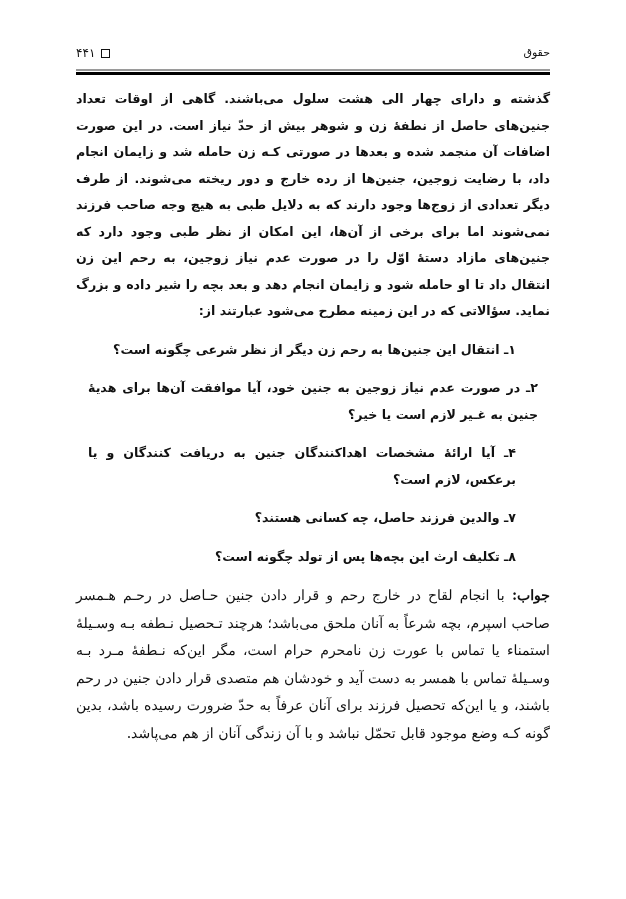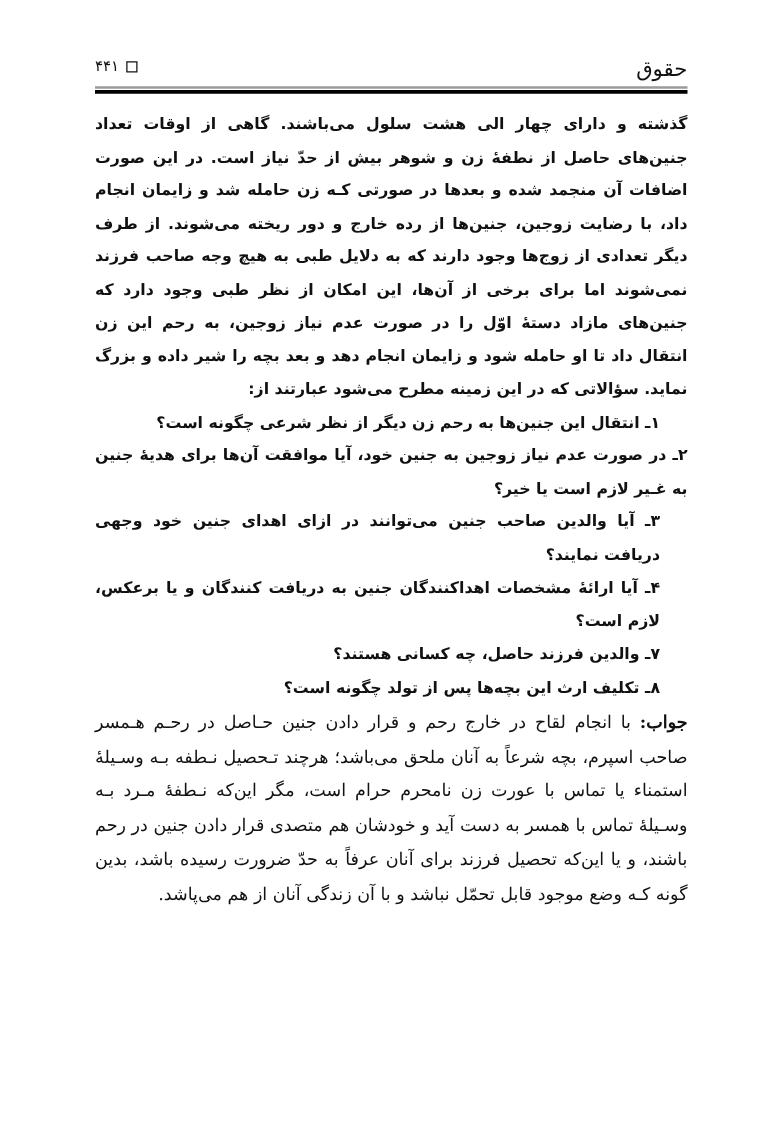--- a/index.html
+++ b/index.html
@@ -3,28 +3,28 @@
   <meta charset="utf-8">
   <style>
     html, body { margin: 0; padding: 0; background: #ffffff; }
     body { width: 626px; height: 899px; position: relative; overflow: hidden;
            font-family: "DejaVu Sans", sans-serif; color: #111; }
     .page { position: absolute; left: 0; top: 0; width: 626px; height: 899px; }
     .header { position: absolute; left: 76px; width: 474px; top: 46px; height: 20px; direction: ltr; }
     .header .pageno { position: absolute; left: 0; top: 0; font-size: 12px; display: flex; align-items: center; gap: 6px; }
     .header .pageno .num { font-family: "DejaVu Sans", sans-serif; font-size: 12px; }
     .header .sq { width: 9px; height: 9px; border: 1.5px solid #111; box-sizing: border-box; display: inline-block; }
-    .header .title { position: absolute; right: 0; top: 0; font-size: 17px; direction: rtl; }
+    .header .title { position: absolute; right: 0; top: 0; font-size: 11px; direction: rtl; }
     .rule-gray { position: absolute; left: 76px; width: 474px; top: 69px; height: 2px; background: #9a9a9a; }
     .rule-black { position: absolute; left: 76px; width: 474px; top: 72px; height: 3px; background: #000; }
 
     .content { position: absolute; left: 76px; width: 474px; top: 86px; direction: rtl; text-align: justify; }
     .bold { font-weight: bold; font-size: 12.6px; line-height: 26.5px; }
     .para { margin: 0; }
-    .q { margin: 0; padding-right: 22px; }
+    .q { margin: 12px; padding-right: 22px; }
     .q.full { padding-right: 0; }
     .answer { font-weight: normal; font-family: "DejaVu Serif", serif; font-size: 14px; line-height: 27.5px; margin-top: 2px; }
     .answer .lead { font-weight: bold; }
   </style>
 </head>
 <body>
 
 <div class="page">
 
   <div class="header">
@@ -35,21 +35,20 @@
     <div class="title">حقوق</div>
   </div>
   <div class="rule-gray"></div>
   <div class="rule-black"></div>
 
   <div class="content">
     <p class="para bold">گذشته و دارای چهار الی هشت سلول می‌باشند. گاهی از اوقات تعداد جنین‌های حاصل از نطفهٔ زن و شوهر بیش از حدّ نیاز است. در این صورت اضافات آن منجمد شده و بعدها در صورتی کـه زن حامله شد و زایمان انجام داد، با رضایت زوجین، جنین‌ها از رده خارج و دور ریخته می‌شوند. از طرف دیگر تعدادی از زوج‌ها وجود دارند که به دلایل طبی به هیچ وجه صاحب فرزند نمی‌شوند اما برای برخی از آن‌ها، این امکان از نظر طبی وجود دارد که جنین‌های مازاد دستهٔ اوّل را در صورت عدم نیاز زوجین، به رحم این زن انتقال داد تا او حامله شود و زایمان انجام دهد و بعد بچه را شیر داده و بزرگ نماید. سؤالاتی که در این زمینه مطرح می‌شود عبارتند از:</p>
 
     <p class="q bold">۱ـ انتقال این جنین‌ها به رحم زن دیگر از نظر شرعی چگونه است؟</p>
     <p class="q bold full">۲ـ در صورت عدم نیاز زوجین به جنین خود، آیا موافقت آن‌ها برای هدیهٔ جنین به غـیر لازم است یا خیر؟</p>
-    <p class="q bold">۳ـ آیا والدین صاحب جنین می‌توانند در ازای اهدای جنین خود وجهی دریافت نمایند؟</p>
     <p class="q bold">۴ـ آیا ارائهٔ مشخصات اهداکنندگان جنین به دریافت کنندگان و یا برعکس، لازم است؟</p>
     <p class="q bold">۷ـ والدین فرزند حاصل، چه کسانی هستند؟</p>
     <p class="q bold">۸ـ تکلیف ارث این بچه‌ها پس از تولد چگونه است؟</p>
 
     <p class="para answer"><span class="lead">جواب:</span><span> با انجام لقاح در خارج رحم و قرار دادن جنین حـاصل در رحـم هـمسر صاحب اسپرم، بچه شرعاً به آنان ملحق می‌باشد؛ هرچند تـحصیل نـطفه بـه وسـیلهٔ استمناء یا تماس با عورت زن نامحرم حرام است، مگر این‌که نـطفهٔ مـرد بـه وسـیلهٔ تماس با همسر به دست آید و خودشان هم متصدی قرار دادن جنین در رحم باشند، و یا این‌که تحصیل فرزند برای آنان عرفاً به حدّ ضرورت رسیده باشد، بدین گونه کـه وضع موجود قابل تحمّل نباشد و با آن زندگی آنان از هم می‌پاشد.</span></p>
   </div>
 
 </div>
 
 </body></html>

